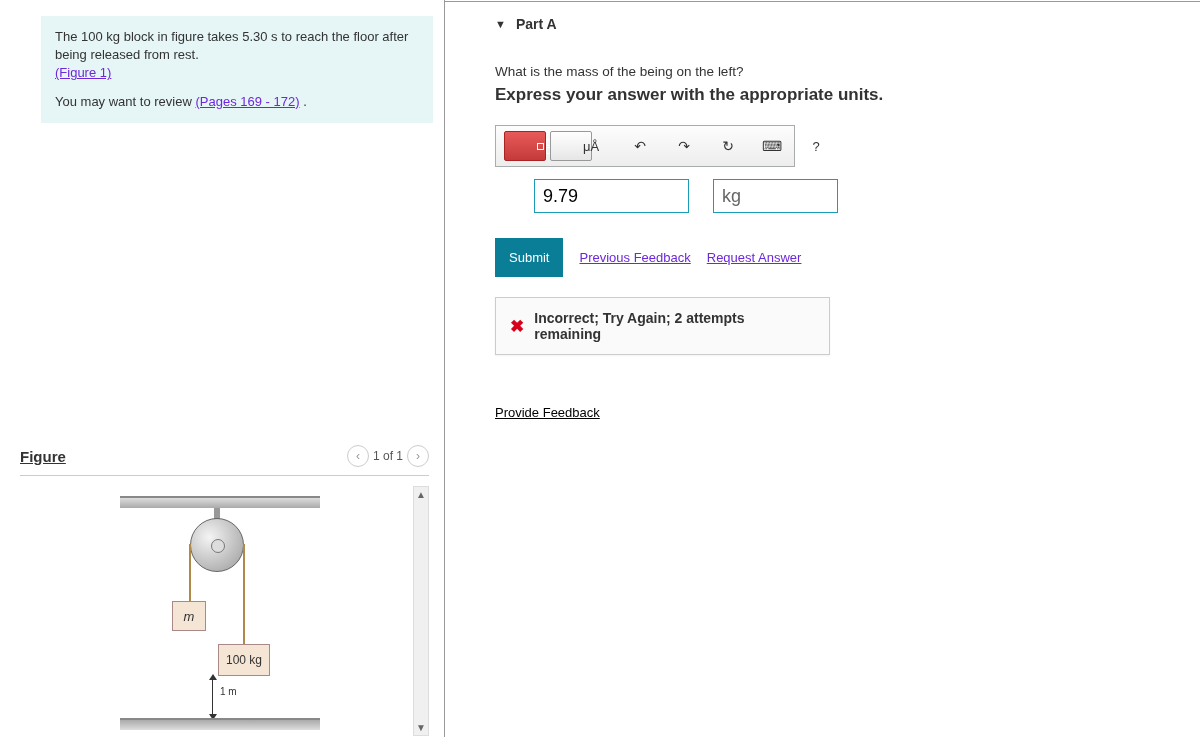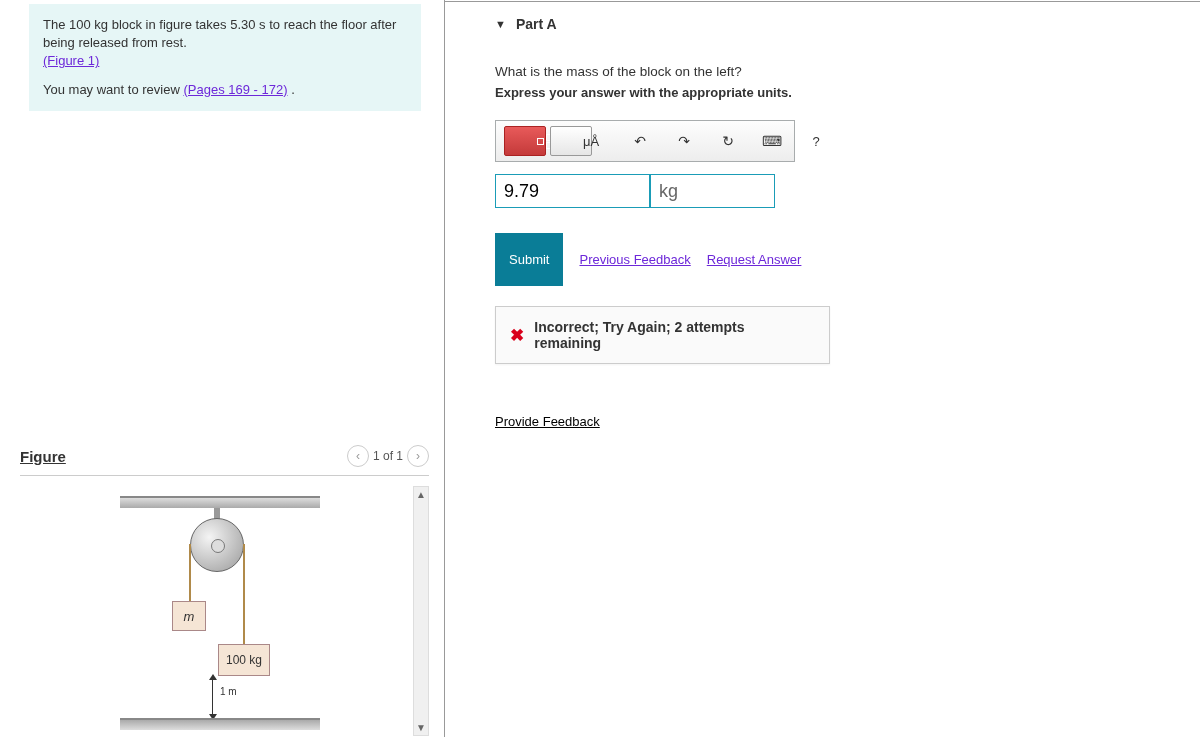--- a/index.html
+++ b/index.html
@@ -12,21 +12,21 @@
     height: 737px;
     position: relative;
   }
   .layout {
     display: flex;
     width: 100%;
     height: 100%;
   }
   .left-pane {
     width: 445px;
-    padding: 4px;
+    padding: 16px;
     position: relative;
     border-right: 1px solid #999;
   }
   .problem-box {
     background: #e6f6f6;
     padding: 12px 14px;
     margin: 0 25px 0 25px;
     width: 392px;
     line-height: 1.4;
   }
@@ -186,21 +186,21 @@
   }
   .part-header .caret {
     font-size: 11px;
   }
   .question-text {
     margin: 20px 0 6px 0;
     font-size: 13.5px;
   }
   .express {
     font-weight: bold;
-    font-size: 13px;
+    font-size: 17px;
     margin-bottom: 20px;
   }
   .equation-toolbar {
     border: 1px solid #a8acad;
     background: linear-gradient(#fdfdfd,#ededed);
     width: 300px;
     height: 42px;
     display: flex;
     align-items: center;
     padding: 0 8px;
@@ -227,43 +227,44 @@
   }
   .tool-btn.red .frac {
     display: flex; gap: 2px; align-items: center;
     font-size: 9px; color: #fff;
   }
   .tool-btn.red .frac .box { width:7px; height:7px; border:1px solid #fff; }
   .tool-btn.red .frac .col { display:flex; flex-direction:column; gap:1px;}
   .tool-icon { font-size: 14px; }
   .answer-row {
     display: flex;
-    gap: 0;
+    gap: 24px;
     margin-bottom: 25px;
+    margin-left: 39px;
   }
   .answer-input, .unit-input {
     border: 1px solid #1a9cb7;
     height: 34px;
     font-size: 18px;
     padding: 0 8px;
     font-family: Arial;
   }
   .answer-input { width: 155px; }
   .unit-input   { width: 125px; color: #666; }
   .actions {
     margin: 6px 0 20px 0;
     display: flex;
     align-items: center;
     gap: 16px;
   }
   .submit-btn {
     background: #0a7d97;
     color: #fff;
     border: none;
-    padding: 19px 14px;
+    padding: 12px 14px;
     font-size: 13px;
     cursor: pointer;
   }
   .feedback-box {
     border: 1px solid #ccc;
     background: #fafafa;
     padding: 12px 14px;
     width: 335px;
     display: flex;
     align-items: center;
@@ -330,21 +331,21 @@
       </div>
     </div>
   </div>
 
   <div class="right-pane">
     <div class="part-header">
       <span class="caret">▼</span>
       <span>Part A</span>
     </div>
 
-    <div class="question-text">What is the mass of the block on the left?</div>
+    <div class="question-text">What is the mass of the being on the left?</div>
     <div class="express">Express your answer with the appropriate units.</div>
 
     <div class="equation-toolbar">
       <div class="tool-btn red">
         <div class="frac">
             <div class="box"></div>
             <div class="col">
               <div class="box"></div>
               <div class="box"></div>
             </div>

